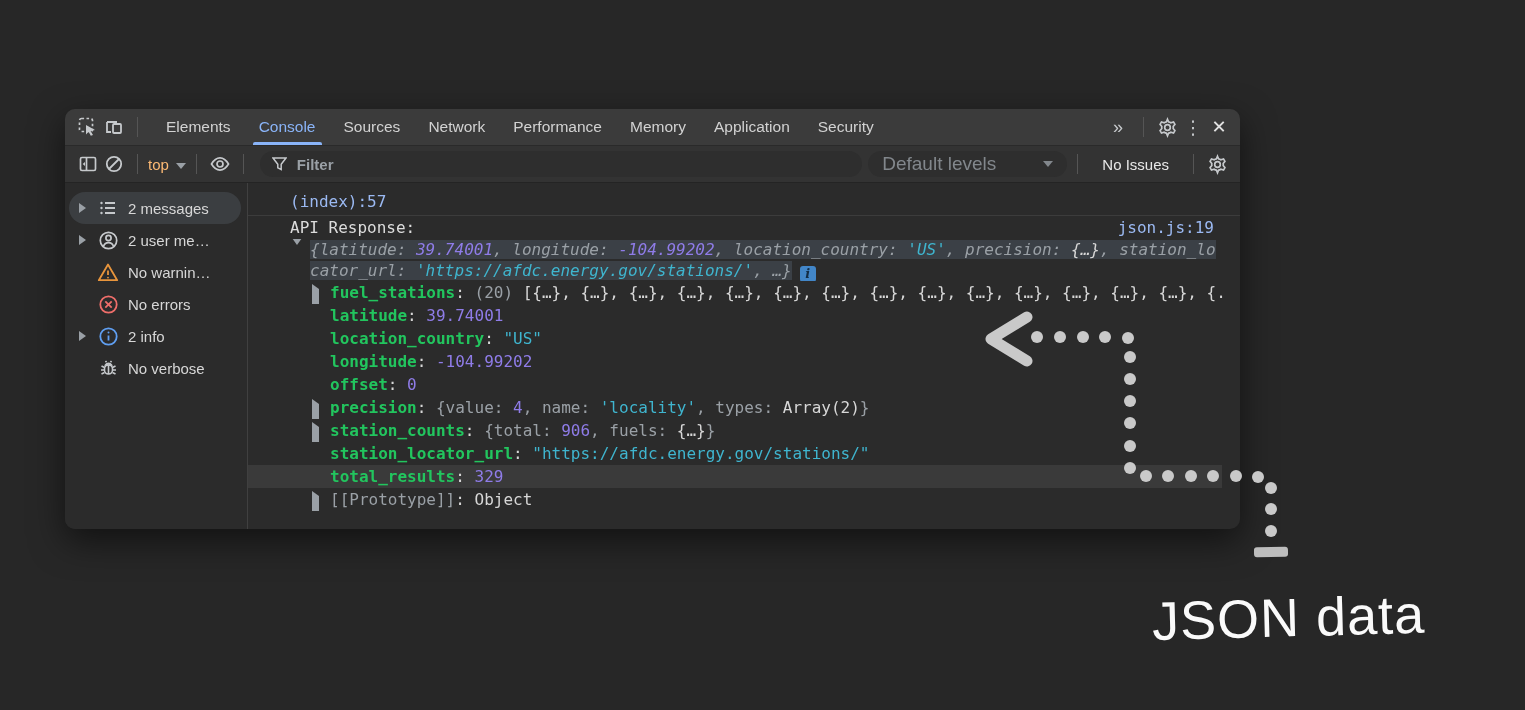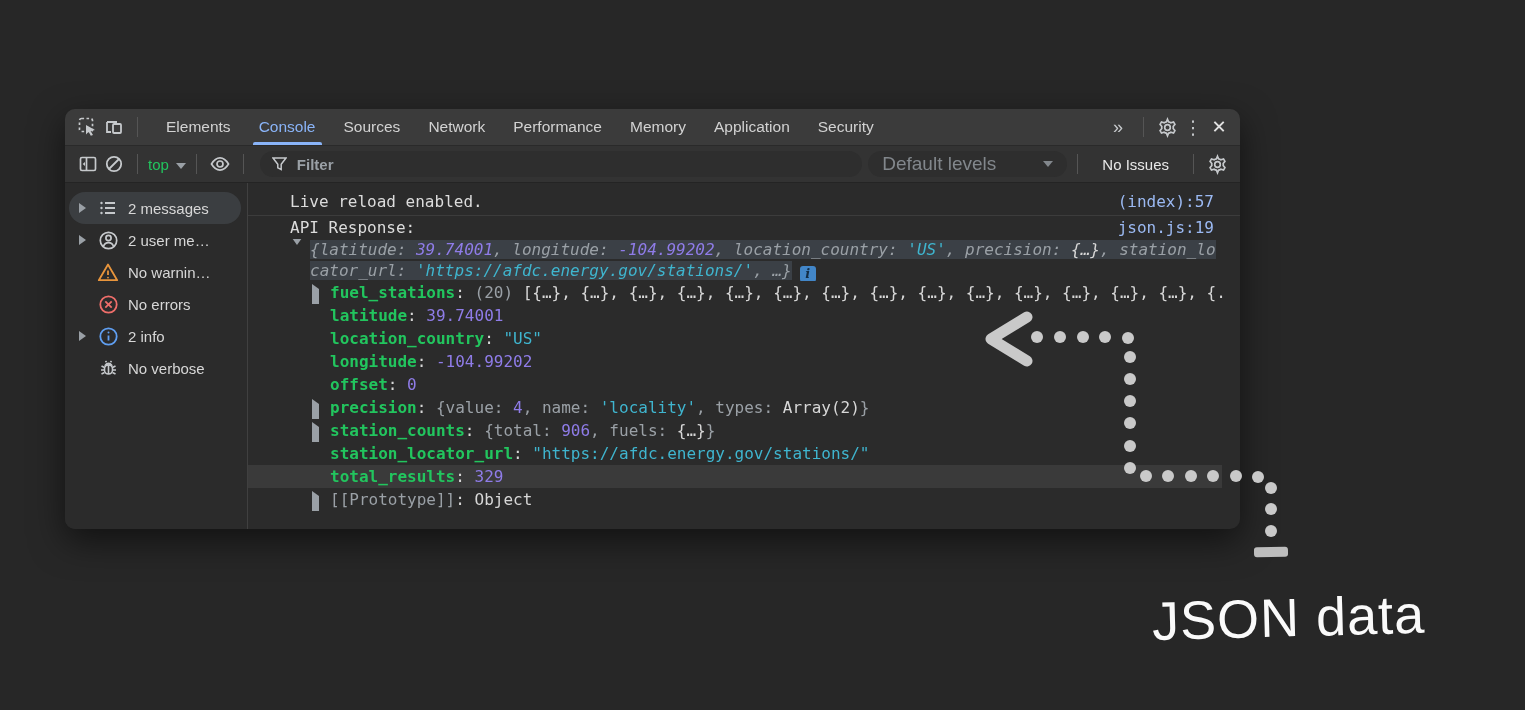--- a/index.html
+++ b/index.html
@@ -17,21 +17,21 @@
   .ico{display:inline-flex;align-items:center;justify-content:center;width:26px;height:26px;
        color:#c6c9cc;flex:0 0 auto;}
   .ico svg{display:block;}
   .tabs{display:flex;align-items:stretch;height:100%;margin-left:4px;flex:1 1 auto;overflow:hidden;}
   .tab{display:flex;align-items:center;padding:0 14px;color:#d2d2d2;font-size:15.5px;
        position:relative;cursor:default;white-space:nowrap;}
   .tab.active{color:#8ab4f8;}
   .tab.active::after{content:"";position:absolute;left:8px;right:8px;bottom:0;height:3px;
        background:#8ab4f8;border-radius:2px 2px 0 0;}
   .more-tabs{color:#c6c9cc;font-size:18px;padding:0 12px;letter-spacing:-2px;}
-  .txt-btn{color:#22c55e;font-size:15px;white-space:nowrap;}
+  .txt-btn{color:#fdba74;font-size:15px;white-space:nowrap;}
   .dd-arrow{display:inline-block;width:0;height:0;border-left:5px solid transparent;
        border-right:5px solid transparent;border-top:6px solid #9aa0a6;margin-left:7px;
        vertical-align:middle;}
   .filter-pill{flex:1 1 auto;height:26px;border-radius:13px;background:#2e2e2e;
        display:flex;align-items:center;padding:0 12px;margin:0 6px;min-width:120px;font-weight:bold;}
   .filter-pill .ph{color:#9aa0a6;font-size:15px;margin-left:10px;}
   .levels-pill{height:26px;border-radius:13px;background:#2e2e2e;display:flex;align-items:center;
        padding:0 14px;color:#82878c;font-size:19px;white-space:nowrap;gap:40px;}
   .no-issues{color:#e8e8e8;font-size:15px;padding:0 14px;white-space:nowrap;}
   
@@ -250,21 +250,20 @@
                 <line x1="17.5" y1="16" x2="14.5" y2="14.5"></line>
                 <line x1="8.5" y1="4.2" x2="7.5" y2="3"></line>
                 <line x1="12.5" y1="4.2" x2="13.5" y2="3"></line>
               </svg>
             </span>
             <span>No verbose</span>
           </div>
         </div>
       <div class="console">
           <div class="c-row msg-row first">
-            <span class="msg-text">Live reload enabled.</span>
             <span class="src-link">(index):57</span>
           </div>
           <div class="c-row msg-row">
             <span class="msg-text">API Response:</span>
             <span class="src-link">json.js:19</span>
           </div>
           <div class="c-row pv-row"><span class="row-caret pv-caret"><span class="tri-d"></span></span><span class="pv-bg"><span class="sg-gray">{latitude: </span><span class="sg-num">39.74001</span><span class="sg-gray">, longitude: </span><span class="sg-num">-104.99202</span><span class="sg-gray">, location_country: </span><span class="sg-str">'US'</span><span class="sg-gray">, precision: </span><span class="sg-white">{…}</span><span class="sg-gray">, station_lo</span></span></div>
           <div class="c-row pv-row"><span class="pv-bg"><span class="sg-gray">cator_url: </span><span class="sg-str">'https://afdc.energy.gov/stations/'</span><span class="sg-gray">, …}</span></span><span class="info-badge">i</span></div>
           <div class="c-row prop-row"><span class="row-caret prop-caret"><span class="tri-r"></span></span><span class="sg-key">fuel_stations</span><span class="sg-white">: </span><span class="sg-gray">(20) </span><span class="sg-white">[{…}, {…}, {…}, {…}, {…}, {…}, {…}, {…}, {…}, {…}, {…}, {…}, {…}, {…}, {.</span></div>
           <div class="c-row prop-row"><span class="sg-key">latitude</span><span class="sg-white">: </span><span class="sg-num">39.74001</span></div>

